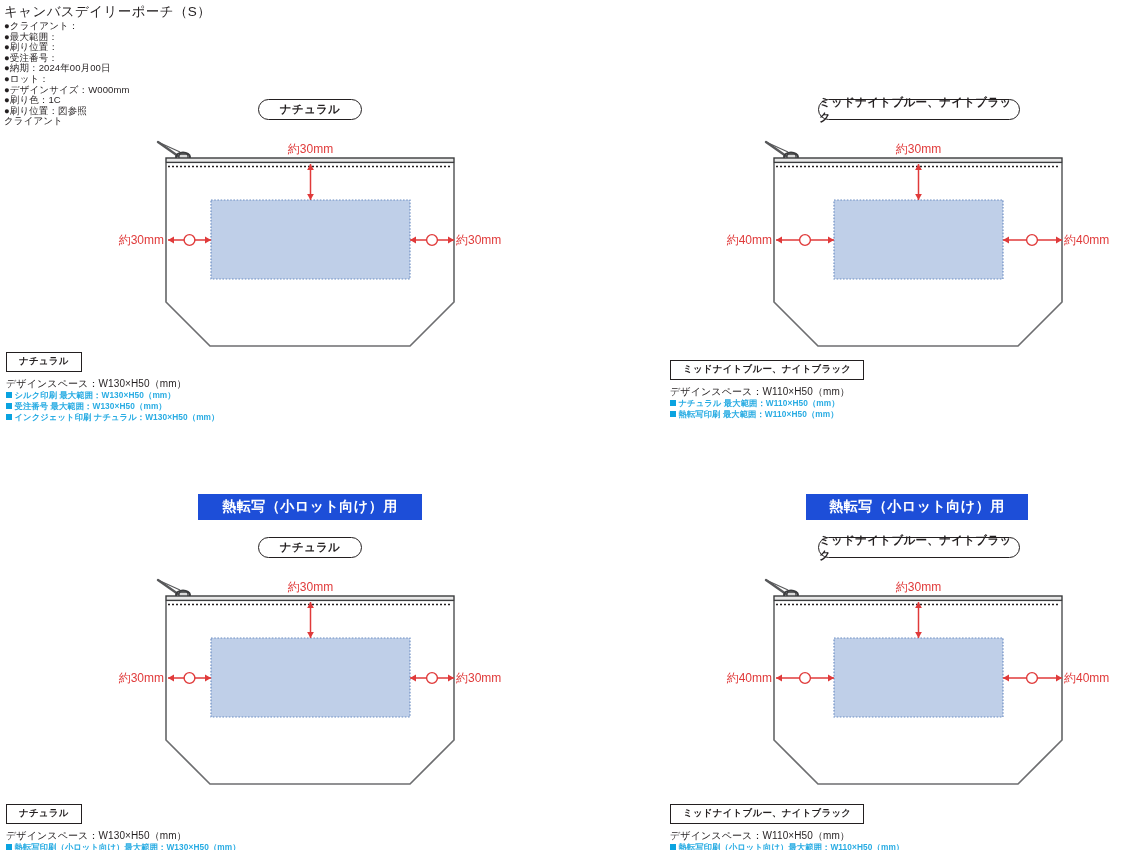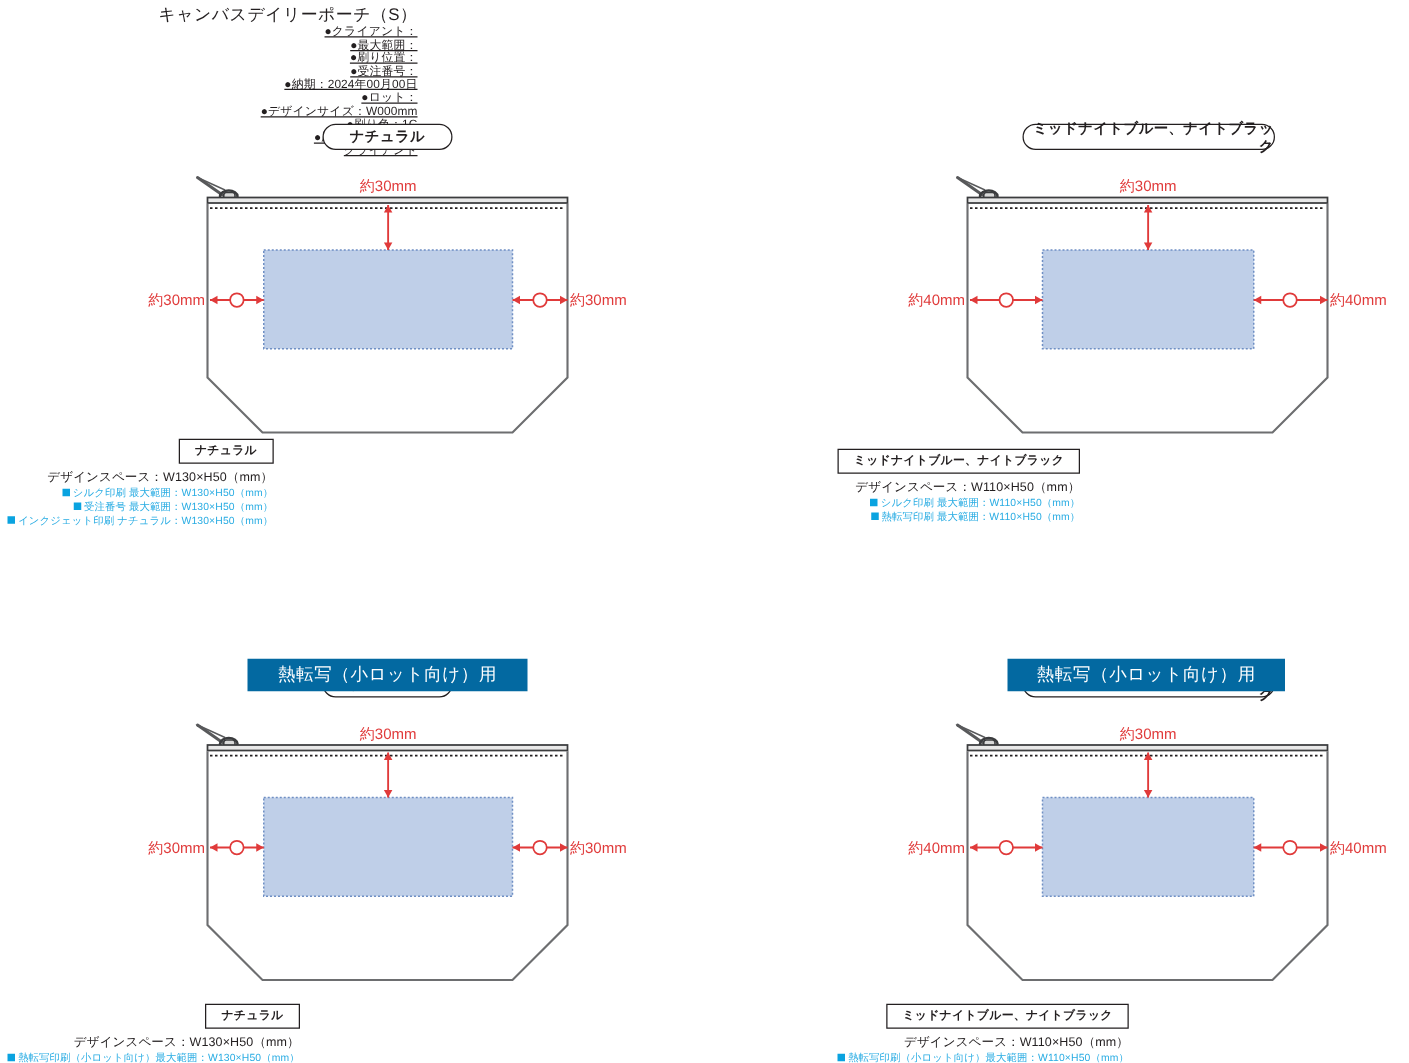--- a/index.html
+++ b/index.html
@@ -4,73 +4,72 @@
 <style>
   html,body{margin:0;padding:0;}
   body{
     width:1127px;height:850px;
     background:#ffffff;
     font-family:"Liberation Sans","DejaVu Sans",sans-serif;
     color:#231f20;
     position:relative;
     overflow:hidden;
   }
-  .page{position:relative;width:893px;height:850px;text-align:right;}
+  .page{position:relative;width:893px;height:850px;}
 
   
   .spec-head{position:absolute;left:4px;top:4px;width:330px;}
   .spec-title{font-size:13.5px;letter-spacing:.4px;line-height:16px;color:#231f20;margin-bottom:1px;}
-  .spec-line{font-size:9.5px;line-height:10.6px;color:#231f20;letter-spacing:.1px;white-space:nowrap;text-decoration:underline;}
+  .spec-line{font-size:9.5px;line-height:10.6px;color:#231f20;letter-spacing:.1px;white-space:nowrap;}
 
   
   .pill{
     position:absolute;
     border:1.2px solid #231f20;
     border-radius:999px;
     background:#fff;
     font-size:11.5px;font-weight:bold;
     color:#231f20;
     display:flex;align-items:center;justify-content:center;
     letter-spacing:.3px;
     height:21px;
     box-sizing:border-box;
   }
 
   
   .banner{
     position:absolute;
-    background:#0369a1;
+    background:#1d4ed8;
     color:#ffffff;
-    font-size:14px;font-weight:normal;
+    font-size:14px;font-weight:bold;
     display:flex;align-items:center;justify-content:center;
     letter-spacing:.5px;
     height:26px;
     box-sizing:border-box;
-    margin-top:33px;
   }
 
   
   .diagram{position:absolute;}
   .diagram svg{display:block;}
 
   
   .legend{position:absolute;}
   .legend-tag{
     display:inline-block;
     border:1.2px solid #231f20;
     background:#fff;
     font-size:9.5px;font-weight:bold;
     color:#231f20;
     padding:2.5px 12px 3px 12px;
     letter-spacing:.2px;
     margin-bottom:5px;
     box-sizing:border-box;
   }
   .legend-main{font-size:10px;line-height:13px;color:#231f20;letter-spacing:.1px;white-space:nowrap;}
-  .legend-sub{font-size:8.3px;line-height:11px;color:#29ace3;letter-spacing:.1px;white-space:nowrap;}
+  .legend-sub{font-size:8.3px;line-height:11px;color:#29ace3;letter-spacing:.1px;white-space:nowrap;font-weight:bold;}
   .legend-sub .sq{
     display:inline-block;width:6px;height:6px;background:#0aa3e0;
     margin-right:2.5px;position:relative;top:0px;
   }
 </style>
 </head>
 <body>
 
 <div class="page">
 
@@ -252,21 +251,21 @@
     <div class="legend-tag">ナチュラル</div>
     <div class="legend-main">デザインスペース：W130×H50（mm）</div>
     <div class="legend-sub"><span class="sq"></span><span>シルク印刷 最大範囲：W130×H50（mm）</span></div>
     <div class="legend-sub"><span class="sq"></span><span>受注番号 最大範囲：W130×H50（mm）</span></div>
     <div class="legend-sub"><span class="sq"></span><span>インクジェット印刷 ナチュラル：W130×H50（mm）</span></div>
   </div>
 
   <div class="legend" style="left:670px;top:358px;">
     <div class="legend-tag">ミッドナイトブルー、ナイトブラック</div>
     <div class="legend-main">デザインスペース：W110×H50（mm）</div>
-    <div class="legend-sub"><span class="sq"></span><span>シルク印刷 最大範囲：W110×H50（mm）</span></div>
+    <div class="legend-sub"><span class="sq"></span><span>ナチュラル 最大範囲：W110×H50（mm）</span></div>
     <div class="legend-sub"><span class="sq"></span><span>熱転写印刷 最大範囲：W110×H50（mm）</span></div>
   </div>
 
   <div class="legend" style="left:6px;top:802px;">
     <div class="legend-tag">ナチュラル</div>
     <div class="legend-main">デザインスペース：W130×H50（mm）</div>
     <div class="legend-sub"><span class="sq"></span><span>熱転写印刷（小ロット向け）最大範囲：W130×H50（mm）</span></div>
   </div>
 
   <div class="legend" style="left:670px;top:802px;">

